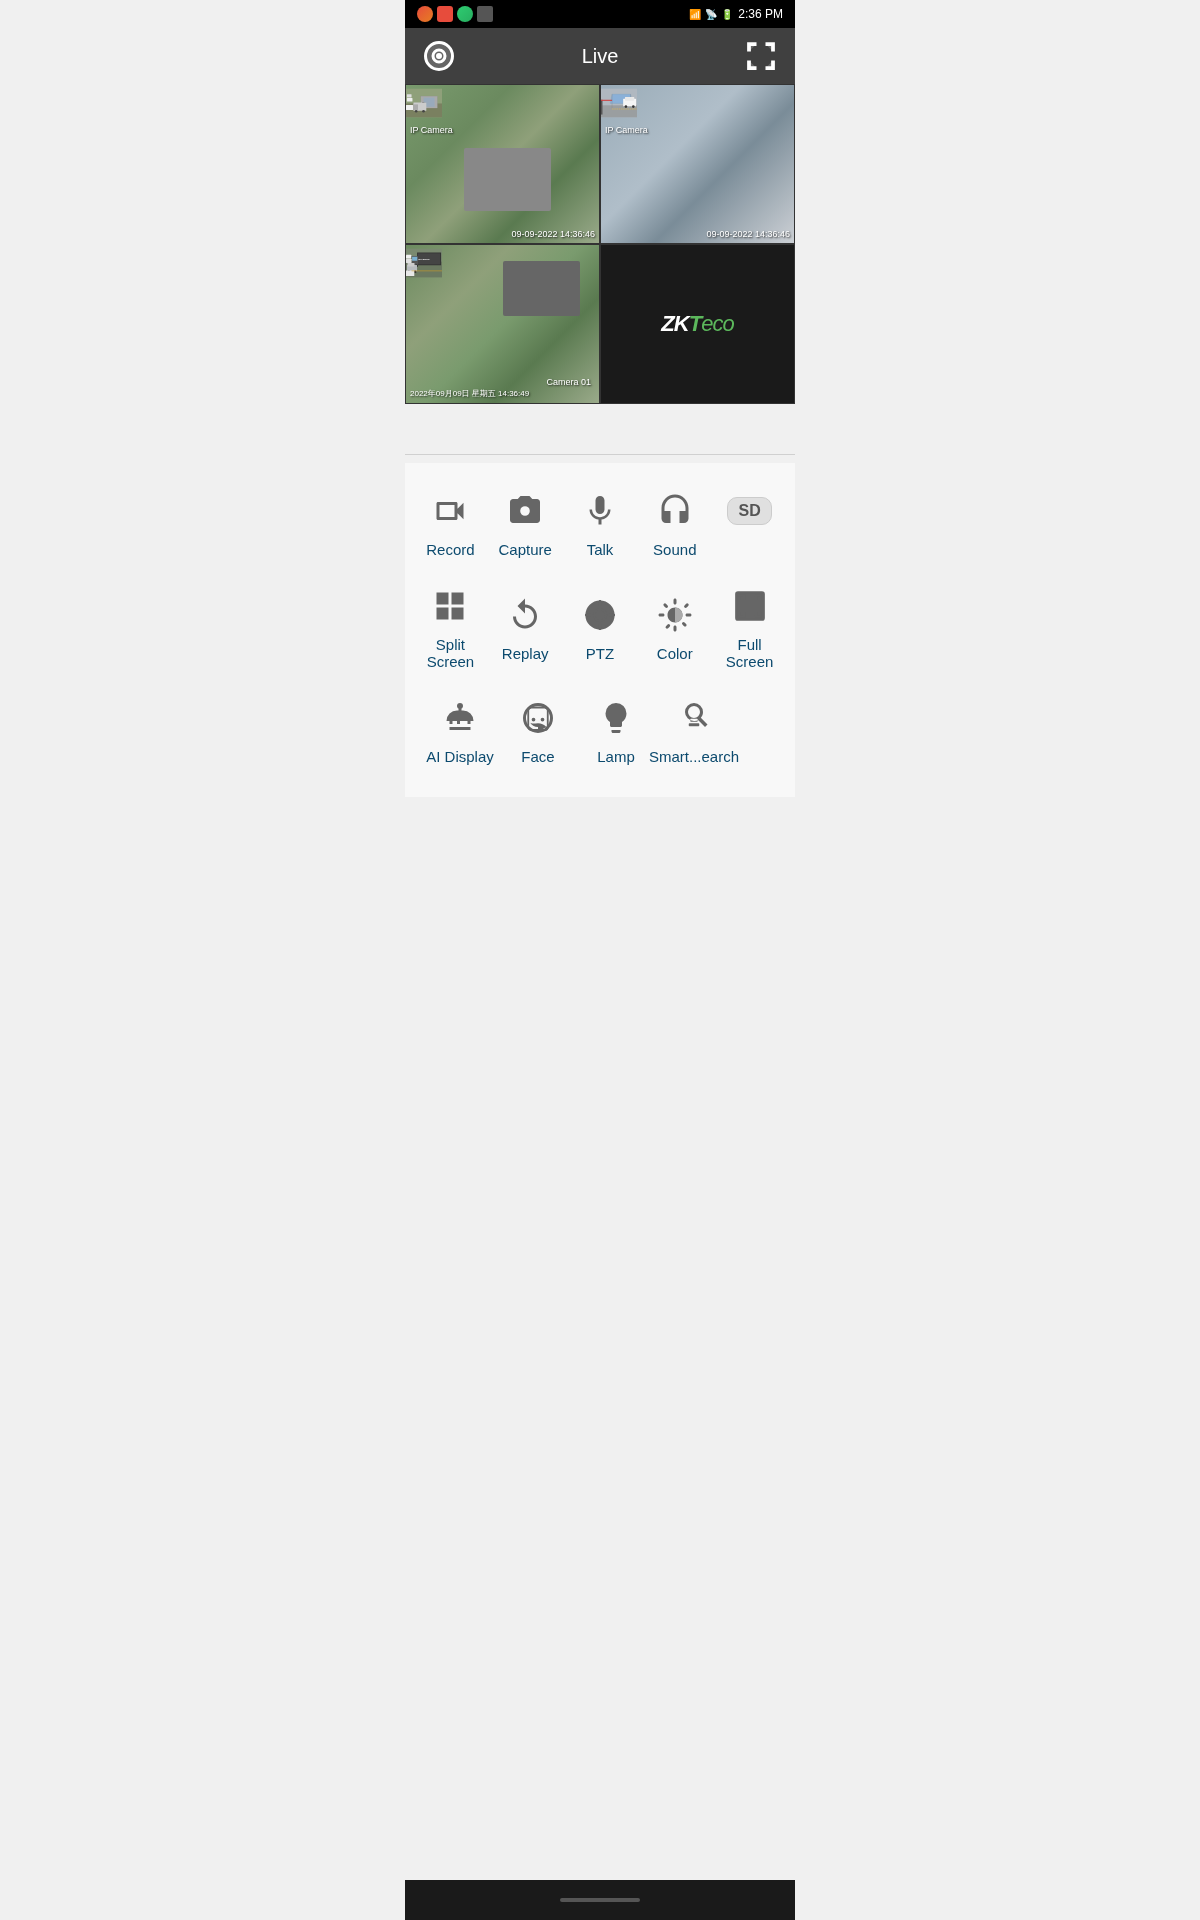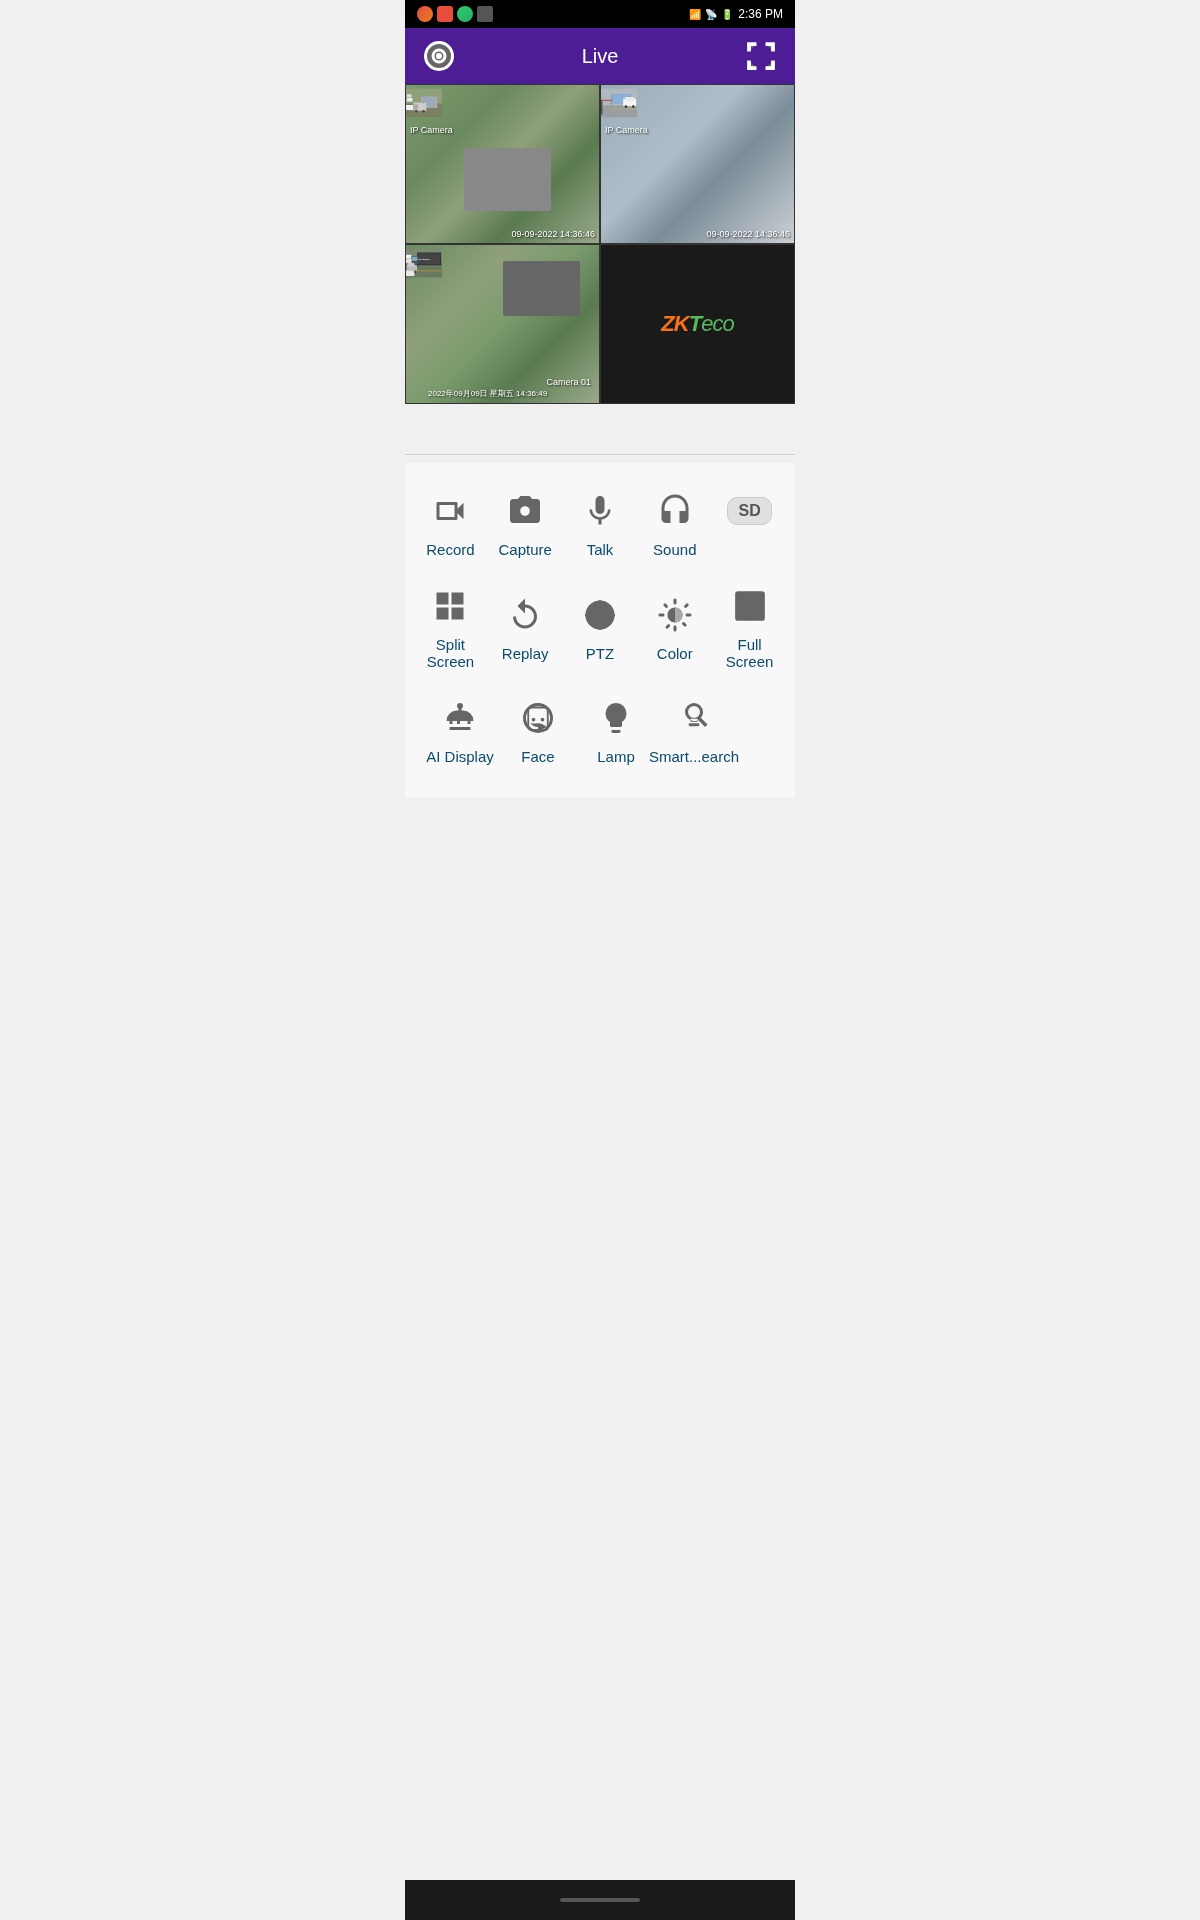--- a/index.html
+++ b/index.html
@@ -33,21 +33,21 @@
       gap: 4px;
     }
     .status-right {
       display: flex;
       align-items: center;
       gap: 4px;
     }
 
     
     .header {
-      background: #4c1d95;
+      background: #404040;
       height: 56px;
       display: flex;
       align-items: center;
       justify-content: space-between;
       padding: 0 16px;
     }
     .header-title {
       color: #fff;
       font-size: 20px;
       font-weight: 400;
@@ -97,21 +97,21 @@
       position: absolute;
       bottom: 4px;
       right: 4px;
       color: #fff;
       font-size: 9px;
       text-shadow: 1px 1px 2px rgba(0,0,0,0.8);
     }
     .camera-timestamp-left {
       position: absolute;
       bottom: 4px;
-      left: 22px;
+      left: 4px;
       color: #fff;
       font-size: 8px;
       text-shadow: 1px 1px 2px rgba(0,0,0,0.8);
     }
     .camera-bottom-label {
       position: absolute;
       bottom: 16px;
       right: 8px;
       color: #fff;
       font-size: 9px;
@@ -137,21 +137,21 @@
       justify-content: center;
     }
     .zkteco-logo {
       font-size: 22px;
       font-weight: 900;
       font-style: italic;
       color: #fff;
       letter-spacing: -1px;
     }
     .zkteco-logo .zk {
-      color: #f97316;
+      color: #ffffff;
     }
     .zkteco-logo .t {
       color: #5cb85c;
     }
     .zkteco-logo .eco {
       color: #5cb85c;
       font-weight: 400;
       font-style: italic;
     }
 

